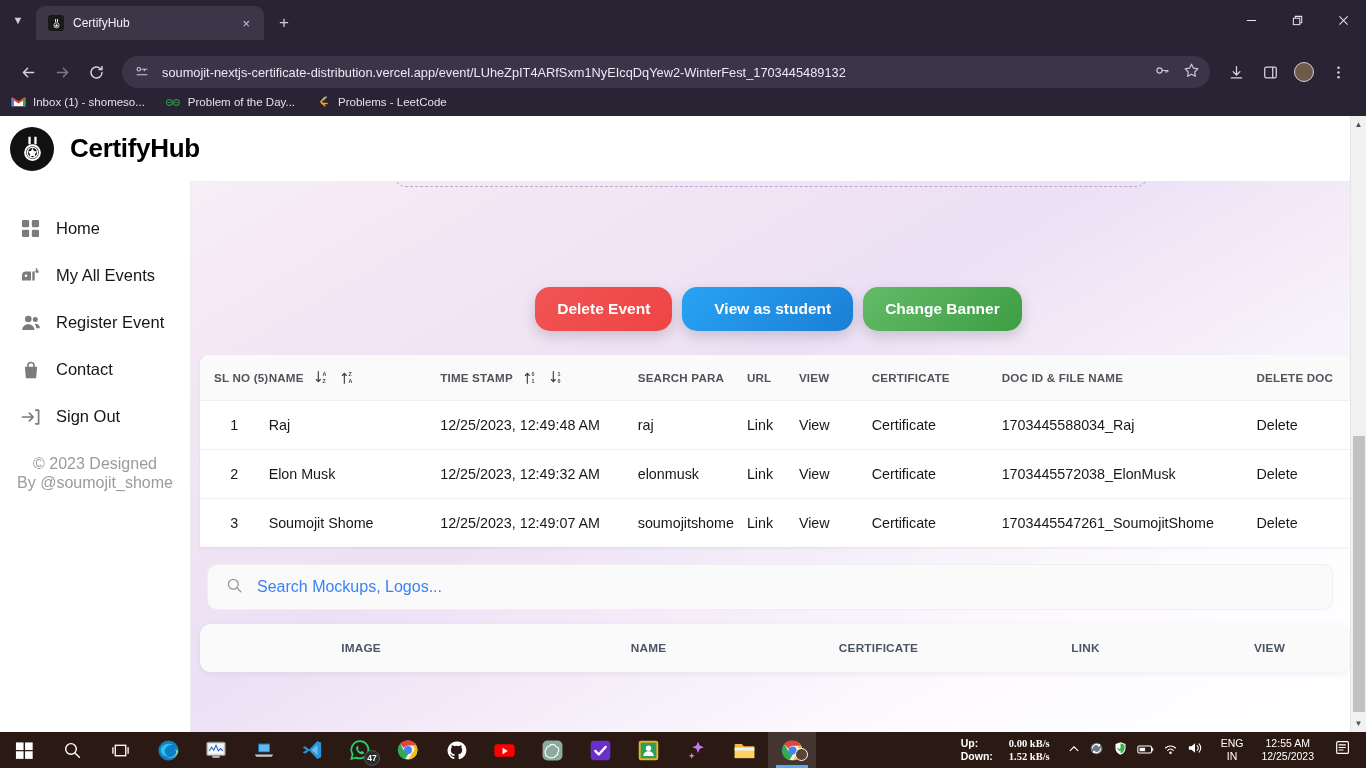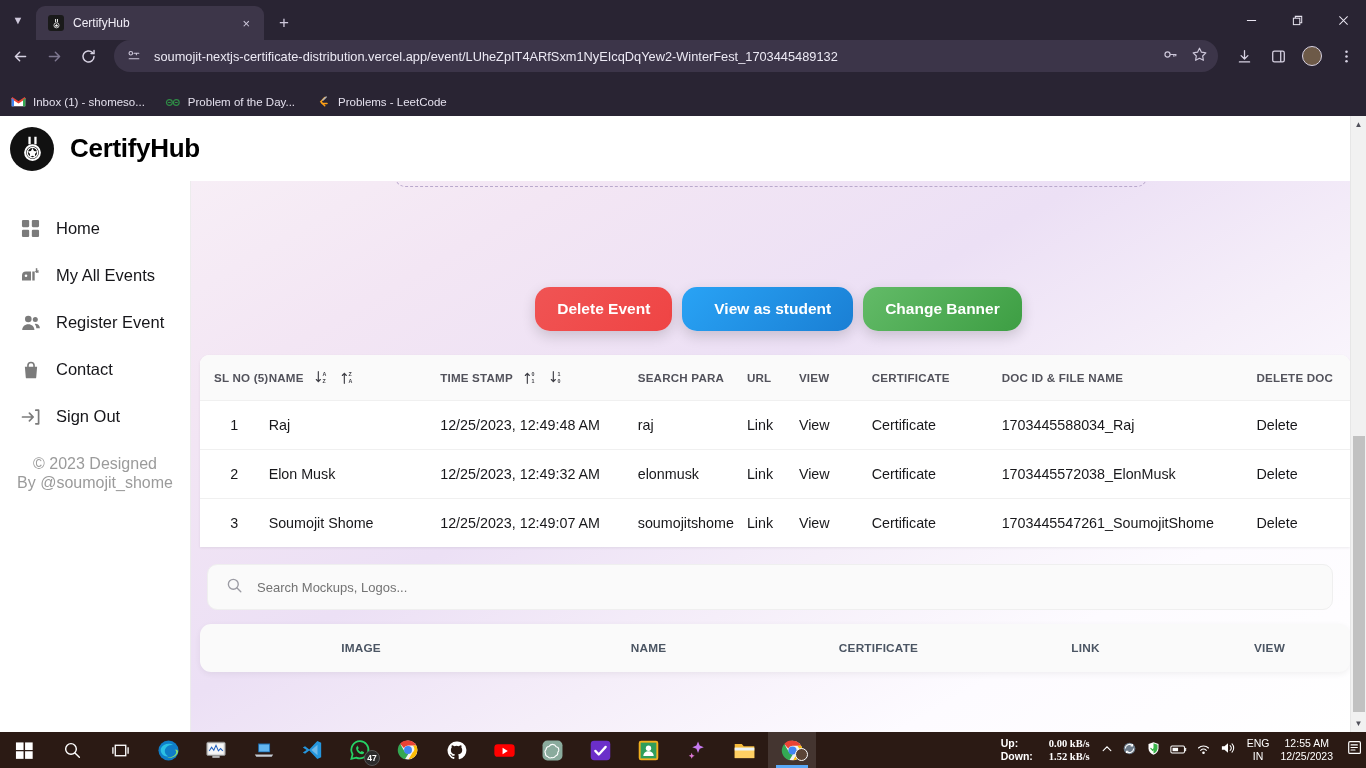--- a/index.html
+++ b/index.html
@@ -45,21 +45,21 @@
   }
   .wincontrols {
     position: absolute; right: 0; top: 0; height: 40px;
     display: flex; align-items: center;
   }
   .wc { width: 46px; height: 40px; display: flex; align-items: center; justify-content: center; color: #e8e4f0; }
   .wc svg { display: block; }
 
   .toolbar {
     height: 48px; background: #292433;
-    display: flex; align-items: flex-start; padding: 0 4px; gap: 2px;
+    display: flex; align-items: flex-end; padding: 0 12px; gap: 2px;
   }
   .tb-btn {
     width: 32px; height: 32px; border-radius: 50%;
     display: flex; align-items: center; justify-content: center;
     color: #d7d2e3; flex: 0 0 32px;
   }
   .tb-btn.dim { color: #7e7790; }
   .omnibox {
     flex: 1; height: 32px; background: #3c3549; border-radius: 16px;
     display: flex; align-items: center; padding: 0 10px 0 12px;
@@ -157,21 +157,21 @@
   }
   .muted { color: #9ca3af; }
   .lnk { color: #ef4444; cursor: pointer; }
   .center { text-align: center; }
 
   .searchbar {
     position: absolute; left: 16px; top: 383px; width: 1126px; height: 46px;
     background: #fafafa; border: 1px solid #efefef; border-radius: 10px;
     display: flex; align-items: center; gap: 14px; padding: 0 18px;
   }
-  .searchbar .ph { color: #737373; font-size: 13px; }
+  .searchbar .ph { color: #3b82f6; font-size: 16px; }
 
   .table-card2 {
     position: absolute; left: 9px; top: 443px; width: 1150px;
     background: #fafafa; border-radius: 11px;
     box-shadow: 0 2px 6px rgba(0,0,0,0.06);
     overflow: hidden;
   }
   table.grid2 { width: 100%; border-collapse: collapse; table-layout: fixed; }
   table.grid2 th {
     color: #4b5563; font-size: 11.8px; font-weight: 700;
@@ -200,21 +200,21 @@
     display: flex; align-items: center; justify-content: center;
     position: relative;
   }
   .tbi.active::after {
     content: ''; position: absolute; bottom: 0; left: 8px; right: 8px;
     height: 3px; background: #5aa9f8;
   }
   .tbi.hl { background: rgba(255,255,255,0.12); }
   .tray {
     margin-left: auto; display: flex; align-items: center;
-    gap: 11px; padding-right: 2px; color: #fff;
+    gap: 18px; padding-right: 14px; color: #fff;
   }
   .netspeed { font-size: 10.5px; font-weight: 700; line-height: 13px; display: flex; gap: 16px; }
   .netspeed .lbl { text-align: left; }
   .netspeed .val { text-align: center; font-family: Liberation Serif, serif; }
   .traystack { font-size: 10.5px; line-height: 13px; text-align: center; }
   .trayicons { display: flex; align-items: center; gap: 9px; }
 
   .badge {
     position: absolute; right: 4px; bottom: 2px;
     background: #2b2b2b; color: #fff; border-radius: 50%;

